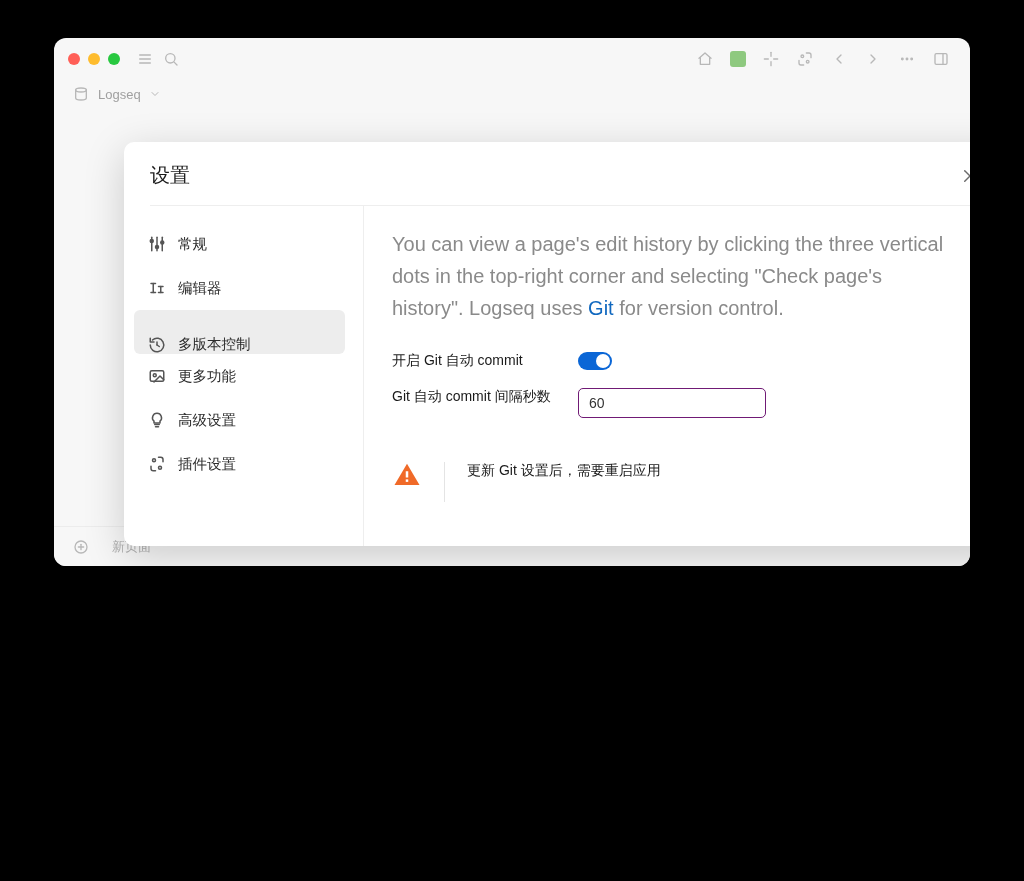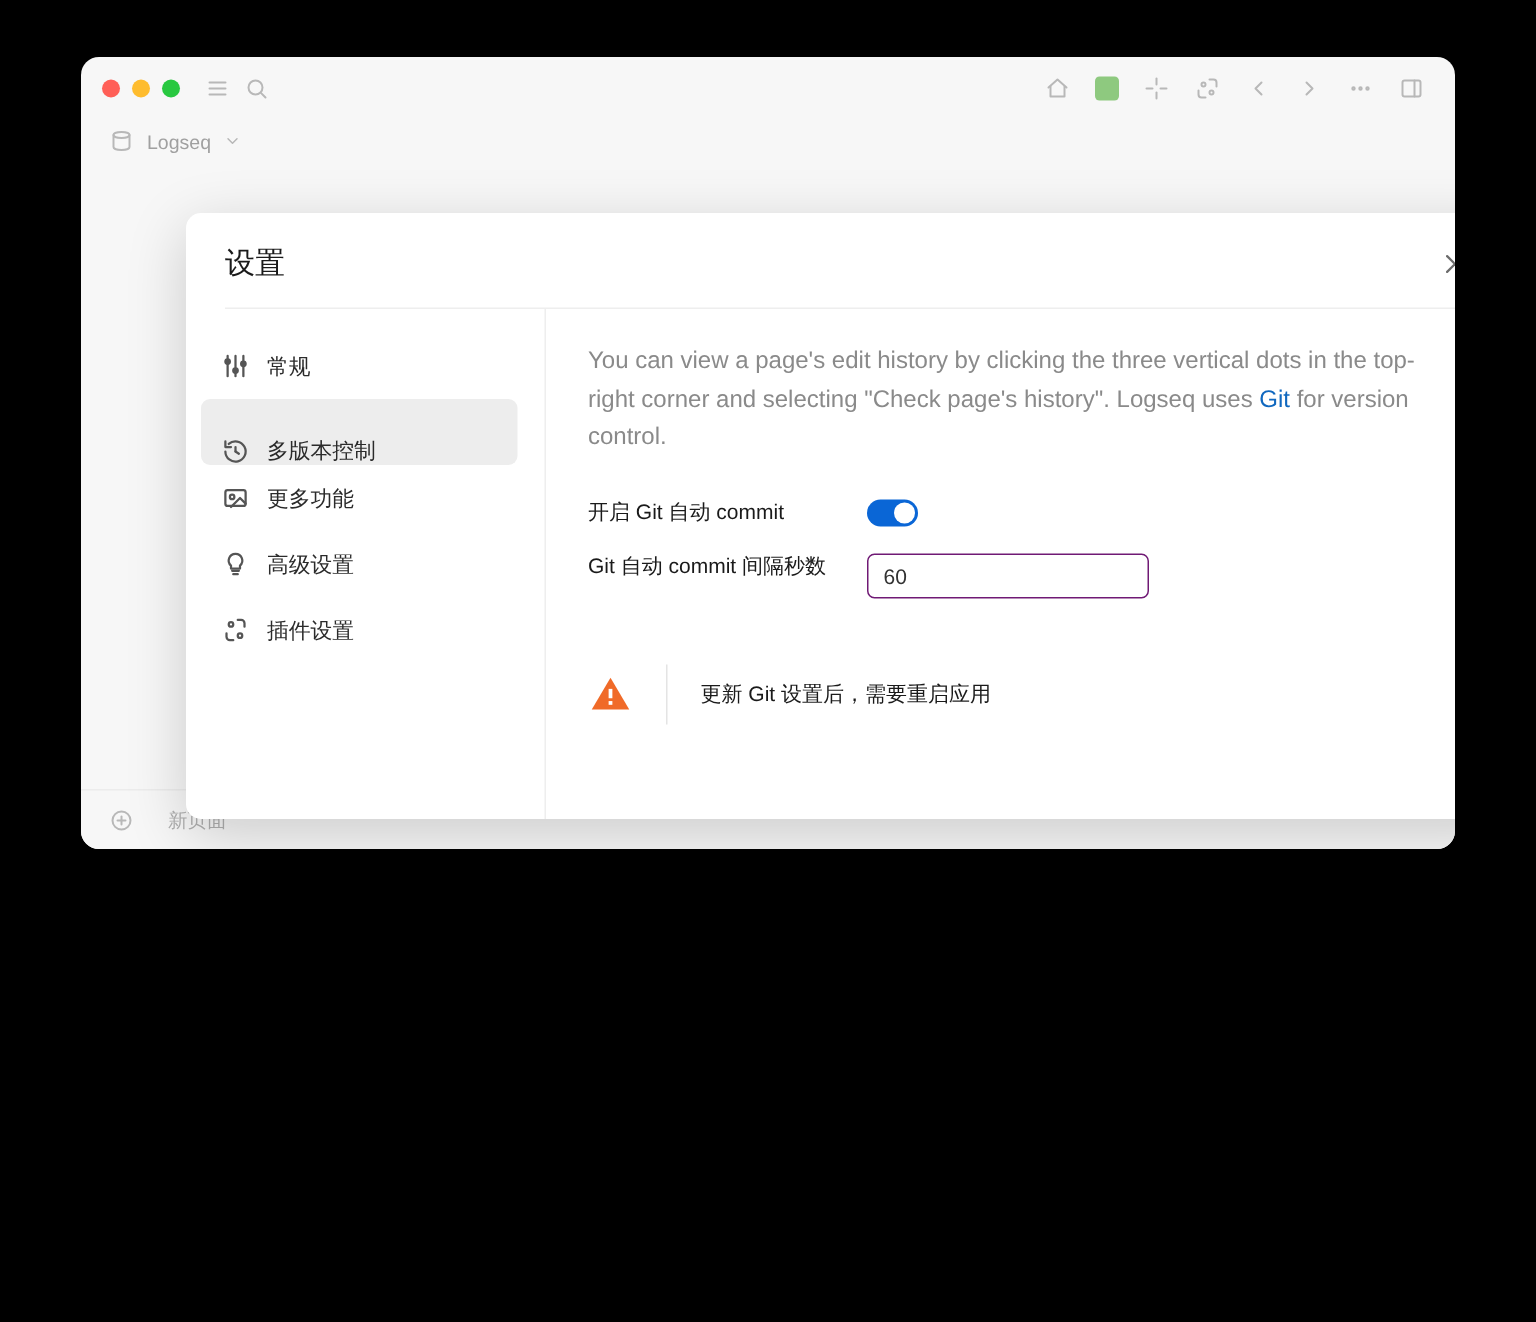--- a/index.html
+++ b/index.html
@@ -144,21 +144,21 @@
     align-items: flex-end;
   }
   .side-item svg { width: 18px; height: 18px; color: #555; flex:0 0 18px; }
 
   .modal-main {
     flex: 1;
     padding: 22px 28px 28px 28px;
   }
   .intro {
     color: #8a8a8a;
-    font-size: 16px;
+    font-size: 20px;
     line-height: 1.6;
     margin-bottom: 28px;
     max-width: 560px;
   }
   .intro a { color: #1068bf; text-decoration: none; }
 
   .formrow {
     display: flex;
     align-items: flex-start;
     margin-bottom: 18px;
@@ -185,21 +185,20 @@
     border: 1px solid #701a75;
     border-radius: 5px;
     padding: 0 10px;
     font-size: 14px;
     color: #333;
     background: #fff;
   }
 
   .alert {
     display: flex;
-    align-items: center;
     gap: 22px;
     margin-top: 44px;
   }
   .alert-triangle {
     width: 30px; height: 26px;
     display:flex; align-items:center; justify-content:center;
   }
   .alert-divider {
     width: 1px; height: 40px; background: #e4e4e4;
   }
@@ -333,20 +332,31 @@
                 <line x1="5" y1="3" x2="5" y2="21"></line>
                 <line x1="12" y1="3" x2="12" y2="21"></line>
                 <line x1="19" y1="3" x2="19" y2="21"></line>
                 <circle cx="5" cy="8" r="2" fill="currentColor"></circle>
                 <circle cx="12" cy="16" r="2" fill="currentColor"></circle>
                 <circle cx="19" cy="10" r="2" fill="currentColor"></circle>
               </svg>
             <span>常规</span>
           </div>
 
+          <div class="side-item">
+            <svg class="icon-svg" viewBox="0 0 24 24">
+                <path d="M4 18h6"></path>
+                <path d="M7 18V6"></path>
+                <path d="M4 6h6"></path>
+                <path d="M14 18h6"></path>
+                <path d="M17 18v-8"></path>
+                <path d="M14 10h6"></path>
+              </svg>
+            <span>编辑器</span>
+          </div>
 
           <div class="side-item active">
             <svg class="icon-svg" viewBox="0 0 24 24">
                 <path d="M3 12a9 9 0 1 0 3-6.7"></path>
                 <polyline points="3 3 3 8 8 8"></polyline>
                 <line x1="12" y1="8" x2="12" y2="12"></line>
                 <line x1="12" y1="12" x2="15" y2="14"></line>
               </svg>
             <span>多版本控制</span>
           </div>

